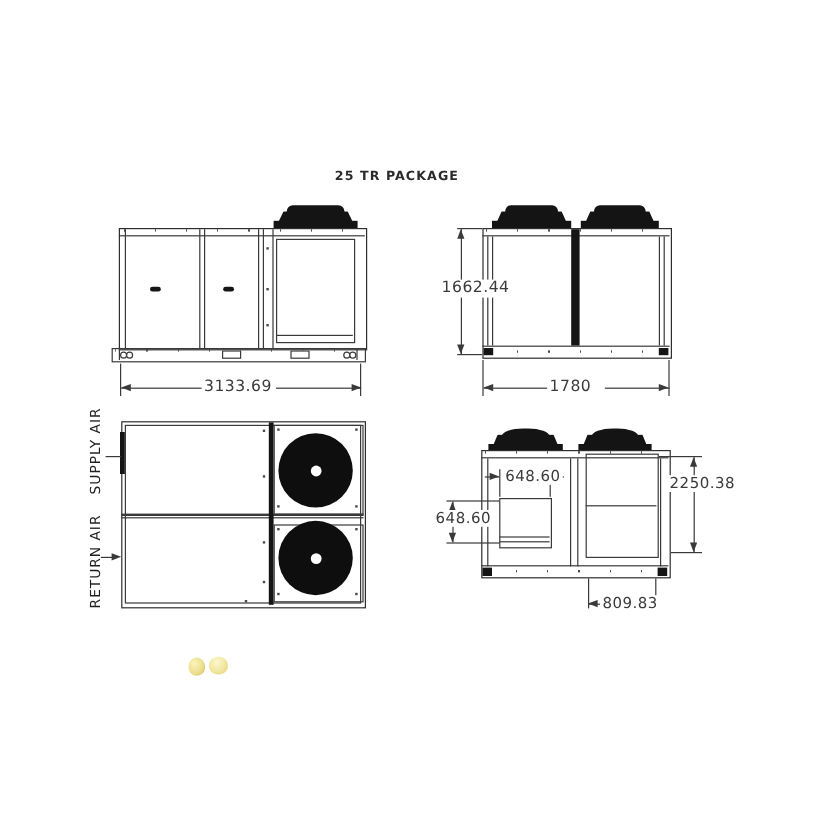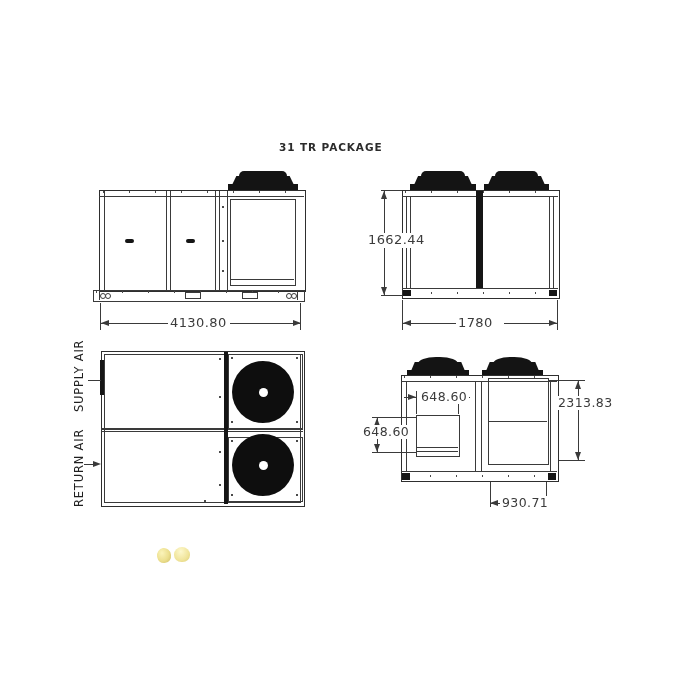--- a/index.html
+++ b/index.html
@@ -30,21 +30,21 @@
        background:radial-gradient(circle,#0e0e0e 0 79%,#4a4a4a 80% 82%,#0e0e0e 83% 100%);}
   .hub{position:absolute;width:9px;height:9px;border-radius:50%;background:#fff;}
   .ticks-h{position:absolute;height:2px;background:repeating-linear-gradient(90deg,#4a4a4a 0 1px,transparent 1px 26px);}
   .wm{position:absolute;border-radius:50% 50% 46% 46%;}
 </style>
 </head>
 <body>
 
 <div class="canvas">
 
-  <div class="title-t" style="left:279px;top:141px;">31 TR PACKAGE</div>
+  <div class="title-t" style="left:279px;top:141px;">25 TR PACKAGE</div>
 
   <div>
     <div class="bx2" style="left:99px;top:190px;width:205px;height:100px;"></div>
     <div class="ln" style="left:99px;top:196px;width:205px;height:1px;"></div>
     <div class="ticks-h" style="left:103px;top:191px;width:198px;"></div>
     <div class="ln" style="left:104px;top:191px;width:1px;height:99px;"></div>
     <div class="ln" style="left:166px;top:191px;width:1px;height:99px;"></div>
     <div class="ln" style="left:170px;top:191px;width:1px;height:99px;"></div>
     <div class="ln" style="left:215px;top:191px;width:1px;height:99px;"></div>
     <div class="ln" style="left:219px;top:191px;width:1px;height:99px;"></div>
@@ -70,21 +70,21 @@
     <div class="circ" style="left:286px;top:293px;"></div>
     <div class="circ" style="left:291px;top:293px;"></div>
     <div class="bx" style="left:185px;top:292px;width:14px;height:5px;background:#fff;"></div>
     <div class="bx" style="left:242px;top:292px;width:14px;height:5px;background:#fff;"></div>
 
     <div class="ln" style="left:100px;top:303px;width:1px;height:27px;"></div>
     <div class="ln" style="left:300px;top:303px;width:1px;height:27px;"></div>
     <div class="ln" style="left:101px;top:323px;width:200px;height:1px;"></div>
     <div class="arr arr-l" style="left:101px;top:320px;"></div>
     <div class="arr arr-r" style="left:293px;top:320px;"></div>
-    <div class="dim-t" style="left:168px;top:316px;width:58px;">4130.80</div>
+    <div class="dim-t" style="left:168px;top:316px;width:58px;">3133.69</div>
   </div>
 
   <div>
     <div class="bx2" style="left:402px;top:190px;width:156px;height:107px;"></div>
     <div class="ln" style="left:402px;top:196px;width:156px;height:1px;"></div>
     <div class="ticks-h" style="left:405px;top:191px;width:150px;"></div>
     <div class="ln" style="left:406px;top:197px;width:1px;height:91px;"></div>
     <div class="ln" style="left:410px;top:197px;width:1px;height:91px;"></div>
     <div class="ln" style="left:549px;top:197px;width:1px;height:91px;"></div>
     <div class="ln" style="left:553px;top:197px;width:1px;height:91px;"></div>
@@ -189,28 +189,28 @@
     <div class="ln" style="left:377px;top:418px;width:1px;height:34px;"></div>
     <div class="arr arr-u" style="left:374px;top:418px;"></div>
     <div class="arr arr-d" style="left:374px;top:444px;"></div>
     <div class="dim-t dim-s" style="left:361px;top:425px;width:46px;">648.60</div>
 
     <div class="ln" style="left:549px;top:380px;width:36px;height:1px;"></div>
     <div class="ln" style="left:559px;top:460px;width:26px;height:1px;"></div>
     <div class="ln" style="left:578px;top:381px;width:1px;height:79px;"></div>
     <div class="arr arr-u" style="left:575px;top:381px;"></div>
     <div class="arr arr-d" style="left:575px;top:452px;"></div>
-    <div class="dim-t dim-s" style="left:556px;top:396px;width:50px;">2313.83</div>
+    <div class="dim-t dim-s" style="left:556px;top:396px;width:50px;">2250.38</div>
 
     <div class="ln" style="left:490px;top:482px;width:1px;height:25px;"></div>
     <div class="ln" style="left:546px;top:482px;width:1px;height:25px;"></div>
     <div class="ln" style="left:490px;top:503px;width:57px;height:1px;"></div>
     <div class="arr arr-l" style="left:490px;top:500px;"></div>
     <div class="arr arr-r" style="left:539px;top:500px;"></div>
-    <div class="dim-t dim-s" style="left:500px;top:496px;width:44px;">930.71</div>
+    <div class="dim-t dim-s" style="left:500px;top:496px;width:44px;">809.83</div>
   </div>
 
   <div class="wm" style="left:157px;top:548px;width:14px;height:15px;transform:rotate(-8deg);
        background:radial-gradient(ellipse at 38% 32%,#fbf4ba 0%,#ecdf8e 55%,#cfc06a 95%);"></div>
   <div class="wm" style="left:174px;top:547px;width:16px;height:15px;
        background:radial-gradient(ellipse at 42% 30%,#fdf8cd 0%,#f0e49a 60%,#dccf79 95%);"></div>
 
 </div>
 
 </body></html>

